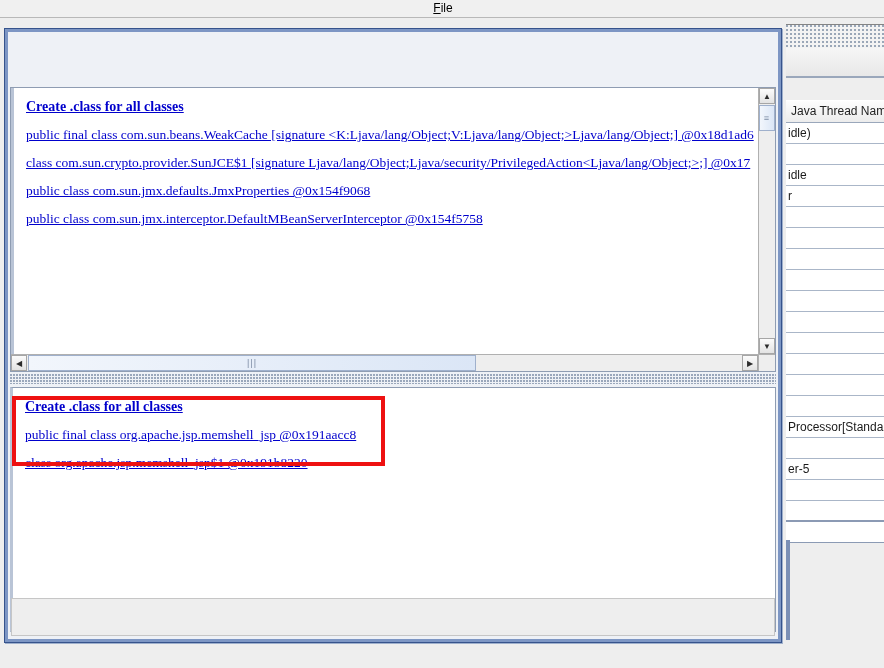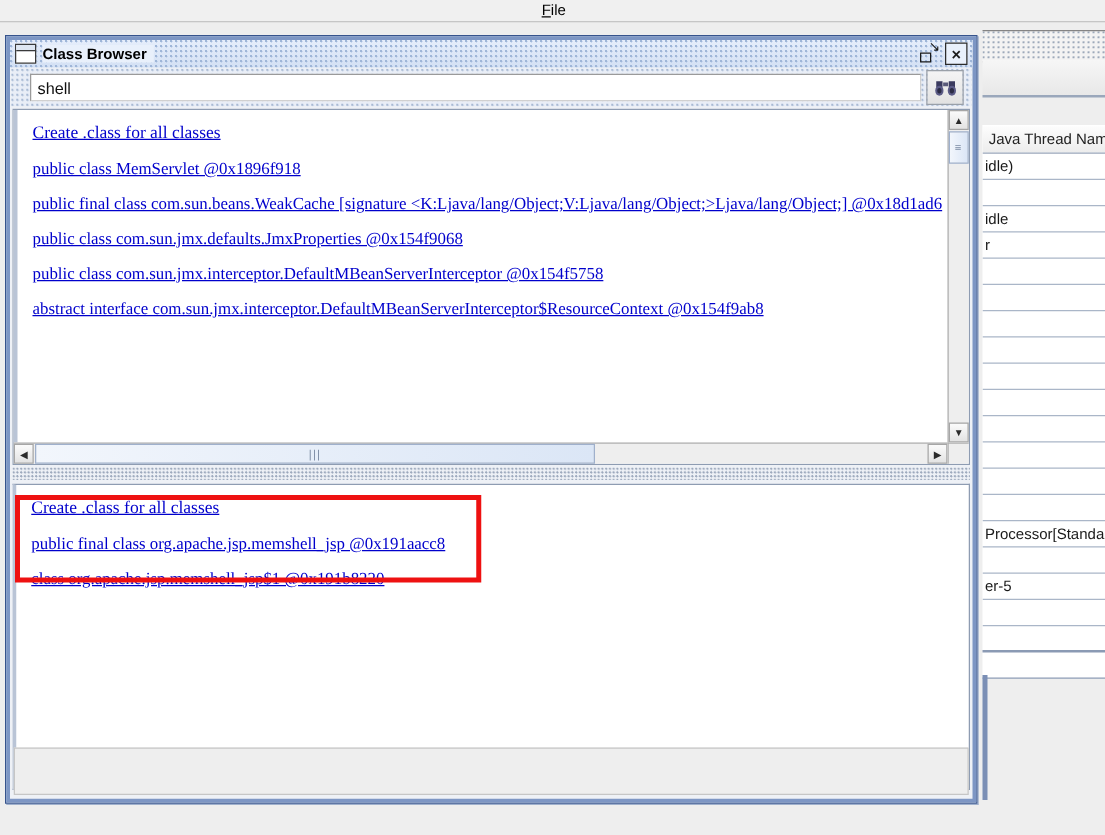--- a/index.html
+++ b/index.html
@@ -207,21 +207,21 @@
   .frame-footer {
     position: absolute; left: 6px; bottom: 6px; right: 6px; height: 38px;
     background: #eeeeee;
     border: 1px solid #c6c6c6;
     box-sizing: border-box;
   }
 
   
   .link-head {
     font-family: "Liberation Serif", serif;
-    font-size: 14px; font-weight: normal;
+    font-size: 14px; font-weight: bold;
     color: #0000cc; text-decoration: underline;
     white-space: nowrap;
     margin: 11px 0 0 12px;
     display: inline-block;
     cursor: default;
   }
   .link-item {
     font-family: "Liberation Serif", serif;
     font-size: 13.5px;
     color: #0000cc; text-decoration: underline;
@@ -325,54 +325,32 @@
           <div class="bg-row"></div>
         </div>
     </div>
     <div class="bg-bottom"></div>
     <div class="bg-left-strip"></div>
   </div>
 
   <div class="frame">
     <div class="frame-inner-border"></div>
 
-    <div class="titlebar">
-      <div class="title-icon"></div>
-      <div class="title-text">Class Browser</div>
-      <div class="title-spacer"></div>
-      <div class="tb-btn tb-restore"></div>
-      <div class="tb-btn tb-close">×</div>
-    </div>
-
-    <div class="search-row">
-      <input class="search-input" type="text" value="shell" style="">
-      <div class="find-btn">
-        <svg width="17" height="14" viewBox="0 0 17 14">
-          <rect x="1" y="2" width="5" height="5" fill="#3a3a5e"></rect>
-          <rect x="11" y="2" width="5" height="5" fill="#3a3a5e"></rect>
-          <rect x="6.5" y="3" width="4" height="3" fill="#5a5a7a"></rect>
-          <ellipse cx="3.5" cy="9.5" rx="3.3" ry="4" fill="#5b5b86"></ellipse>
-          <ellipse cx="13.5" cy="9.5" rx="3.3" ry="4" fill="#5b5b86"></ellipse>
-          <ellipse cx="3.5" cy="9.5" rx="1.7" ry="2.2" fill="#2b2b45"></ellipse>
-          <ellipse cx="13.5" cy="9.5" rx="1.7" ry="2.2" fill="#2b2b45"></ellipse>
-        </svg>
-      </div>
-    </div>
+
 
     <div class="pane-top">
       <div class="list-area">
         <div class="list-inner">
           <a class="link-head">Create .class for all classes</a>
           <div class="list-spacer"></div>
           <div id="top-items">
-              <a class="link-item">public class MemServlet @0x1896f918</a>
               <a class="link-item">public final class com.sun.beans.WeakCache [signature &lt;K:Ljava/lang/Object;V:Ljava/lang/Object;&gt;Ljava/lang/Object;] @0x18d1ad6</a>
+              <a class="link-item">class com.sun.crypto.provider.SunJCE$1 [signature Ljava/lang/Object;Ljava/security/PrivilegedAction&lt;Ljava/lang/Object;&gt;;] @0x17</a>
               <a class="link-item">public class com.sun.jmx.defaults.JmxProperties @0x154f9068</a>
               <a class="link-item">public class com.sun.jmx.interceptor.DefaultMBeanServerInterceptor @0x154f5758</a>
-              <a class="link-item">abstract interface com.sun.jmx.interceptor.DefaultMBeanServerInterceptor$ResourceContext @0x154f9ab8</a>
             </div>
         </div>
       </div>
 
       <div class="vscroll">
         <div class="sb-arrow v-up">▲</div>
         <div class="sb-thumb v-thumb">
             <span class="grip">≡</span>
           </div>
         <div class="sb-arrow v-down">▼</div>

